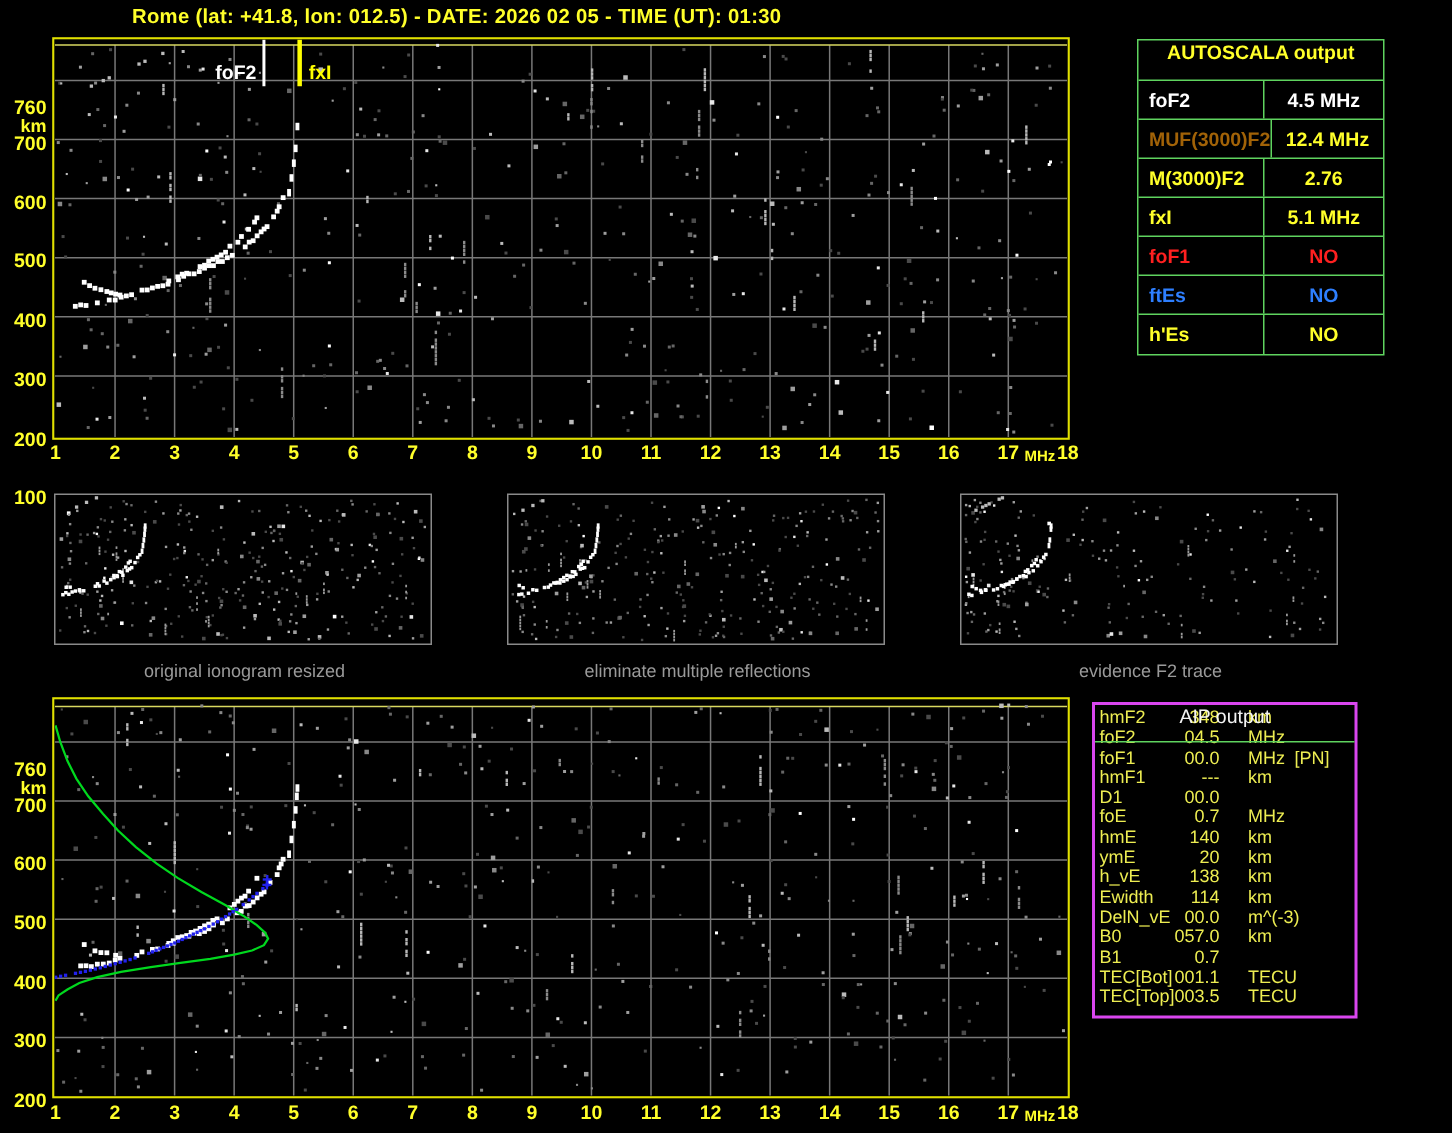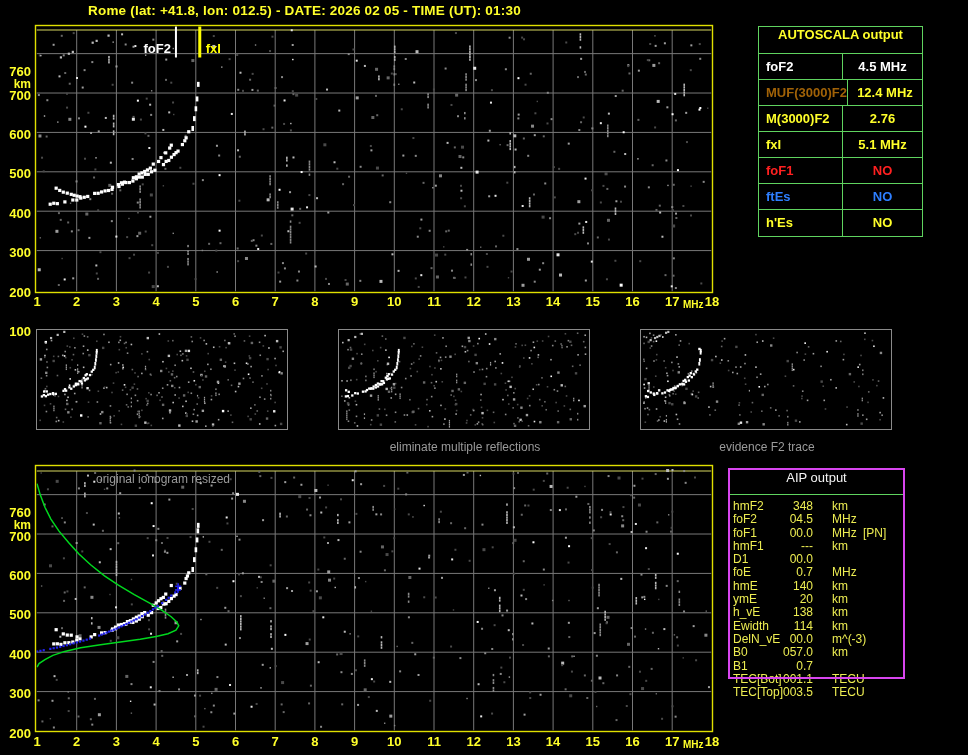--- a/index.html
+++ b/index.html
@@ -24,21 +24,21 @@
   .arow { display:flex; height:26px; border-bottom:1px solid #5fd35f;
           font:bold 13px "Liberation Sans",sans-serif; }
   .arow:last-child { border-bottom:none; }
   .arow .p { flex:0 0 84px; border-right:1px solid #5fd35f; padding-left:7px; line-height:25px; }
   .arow .v { flex:1; text-align:center; line-height:25px; }
   
   .aipbox { position:absolute; left:728px; top:468px; width:177px; height:211px;
             border:2px solid #d946ef; }
   .aipbox .hdr { height:25px; line-height:25px; text-align:center; color:#f4f4f4;
                  font:13px "Liberation Sans",sans-serif; border-bottom:1px solid #5fd35f; }
-  #aiprows { position:absolute; left:733px; top:500px; width:170px; color:#eded52;
+  #aiprows { position:absolute; left:733px; top:472px; width:170px; color:#eded52;
              font:12px "Liberation Sans",sans-serif; }
   .aiprow { position:relative; height:13.3px; line-height:13px; }
   .aiprow span { position:absolute; white-space:nowrap; }
   .aiprow .l { left:0; }
   .aiprow .n { left:26px; width:54px; text-align:right; }
   .aiprow .u { left:99px; }
   .aiprow .x { left:130px; }
 </style>
 </head>
 <body>
@@ -2505,21 +2505,21 @@
         <g>
           <rect x="8.558823529411764" y="9.05" width="2.2" height="2.2" fill="#bbbbbb"></rect>
           <rect x="12.97058823529412" y="6.95" width="2.2" height="2.2" fill="#bbbbbb"></rect>
           <rect x="15.176470588235297" y="5.9" width="2.2" height="2.2" fill="#bbbbbb"></rect>
           <rect x="17.38235294117647" y="4.85" width="2.2" height="2.2" fill="#bbbbbb"></rect>
           <rect x="24" y="1.6999999999999997" width="2.2" height="2.2" fill="#bbbbbb"></rect>
           <rect x="26.205882352941174" y="0.7999999999999998" width="2.2" height="2.2" fill="#bbbbbb"></rect>
         </g>
       </svg>
   </div>
-  <div class="caption" style="left:43px; top:440px;margin-top:32px;">original ionogram resized</div>
+  <div class="caption" style="left:43px; top:440px;">original ionogram resized</div>
   <div class="caption" style="left:345px; top:440px;">eliminate multiple reflections</div>
   <div class="caption" style="left:647px; top:440px;">evidence F2 trace</div>
 
   <div id="aiprows">
       <div class="aiprow">
         <span class="l">hmF2</span>
         <span class="n">348</span>
         <span class="u">km</span>
         <span class="x"></span>
       </div>

